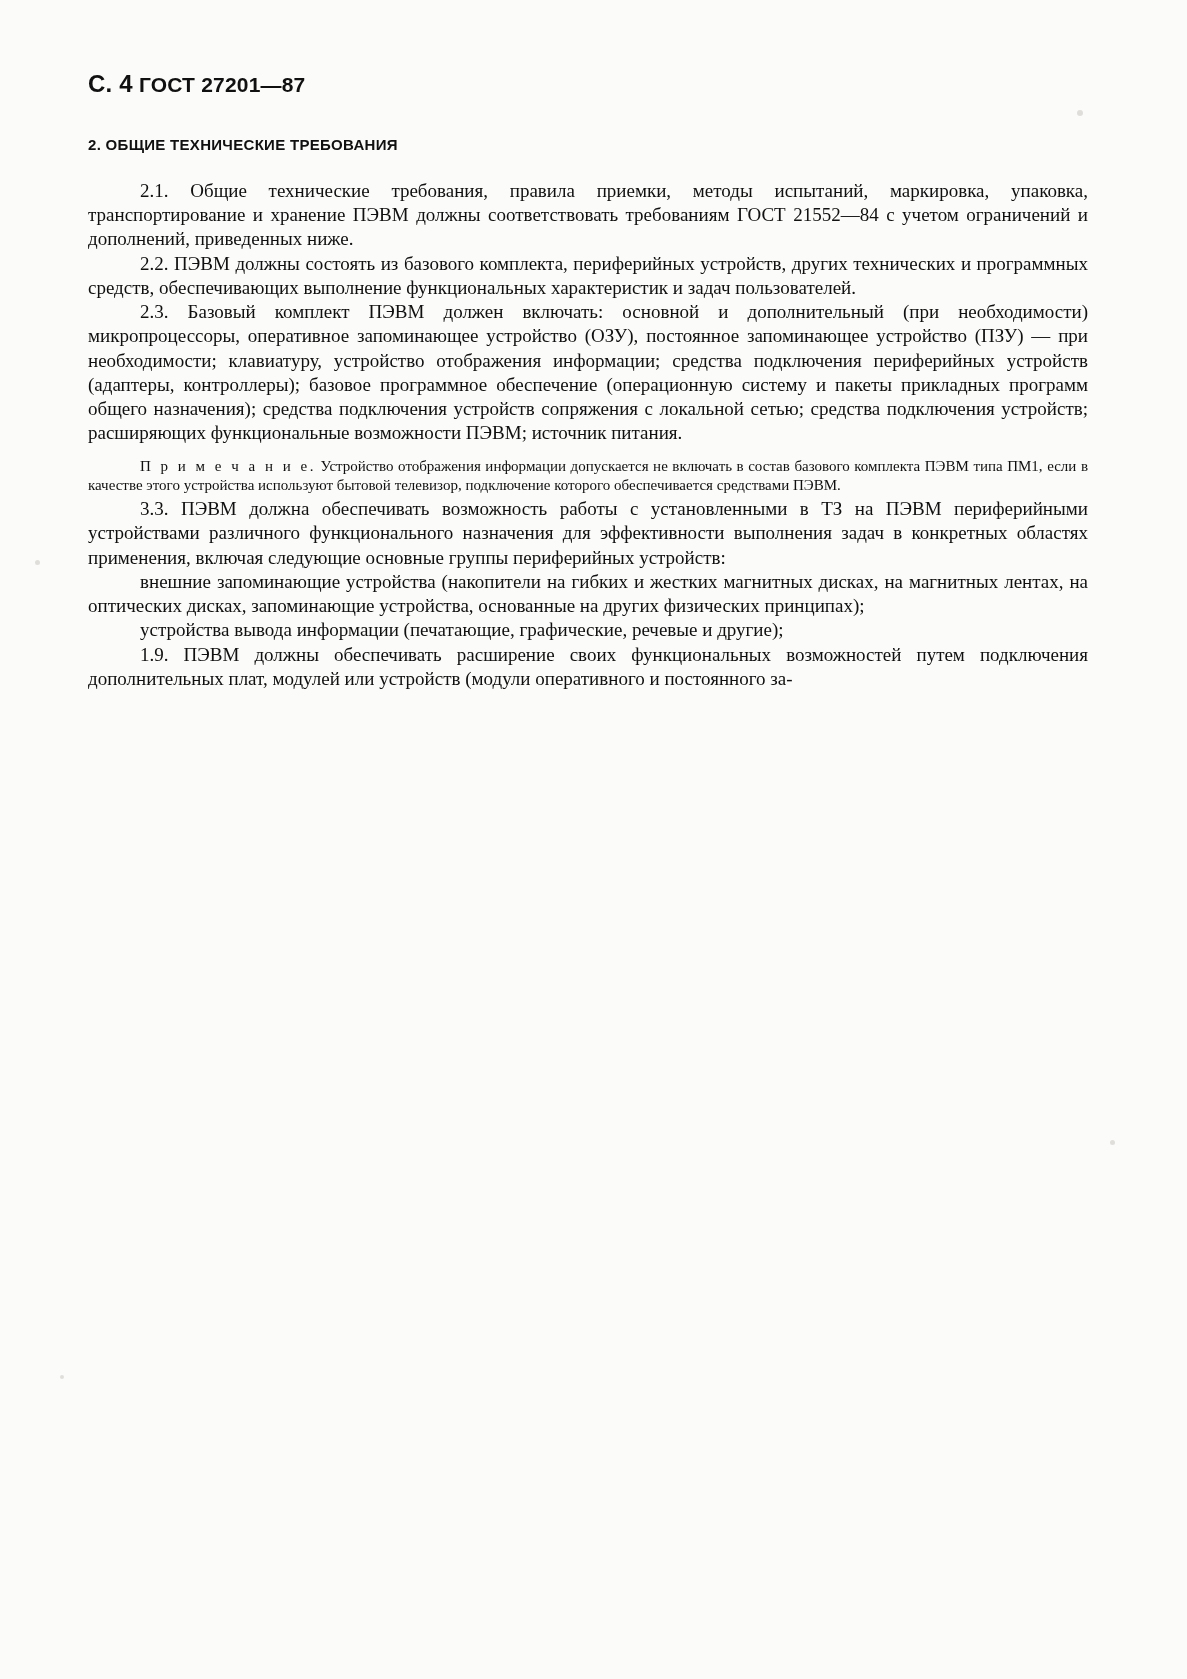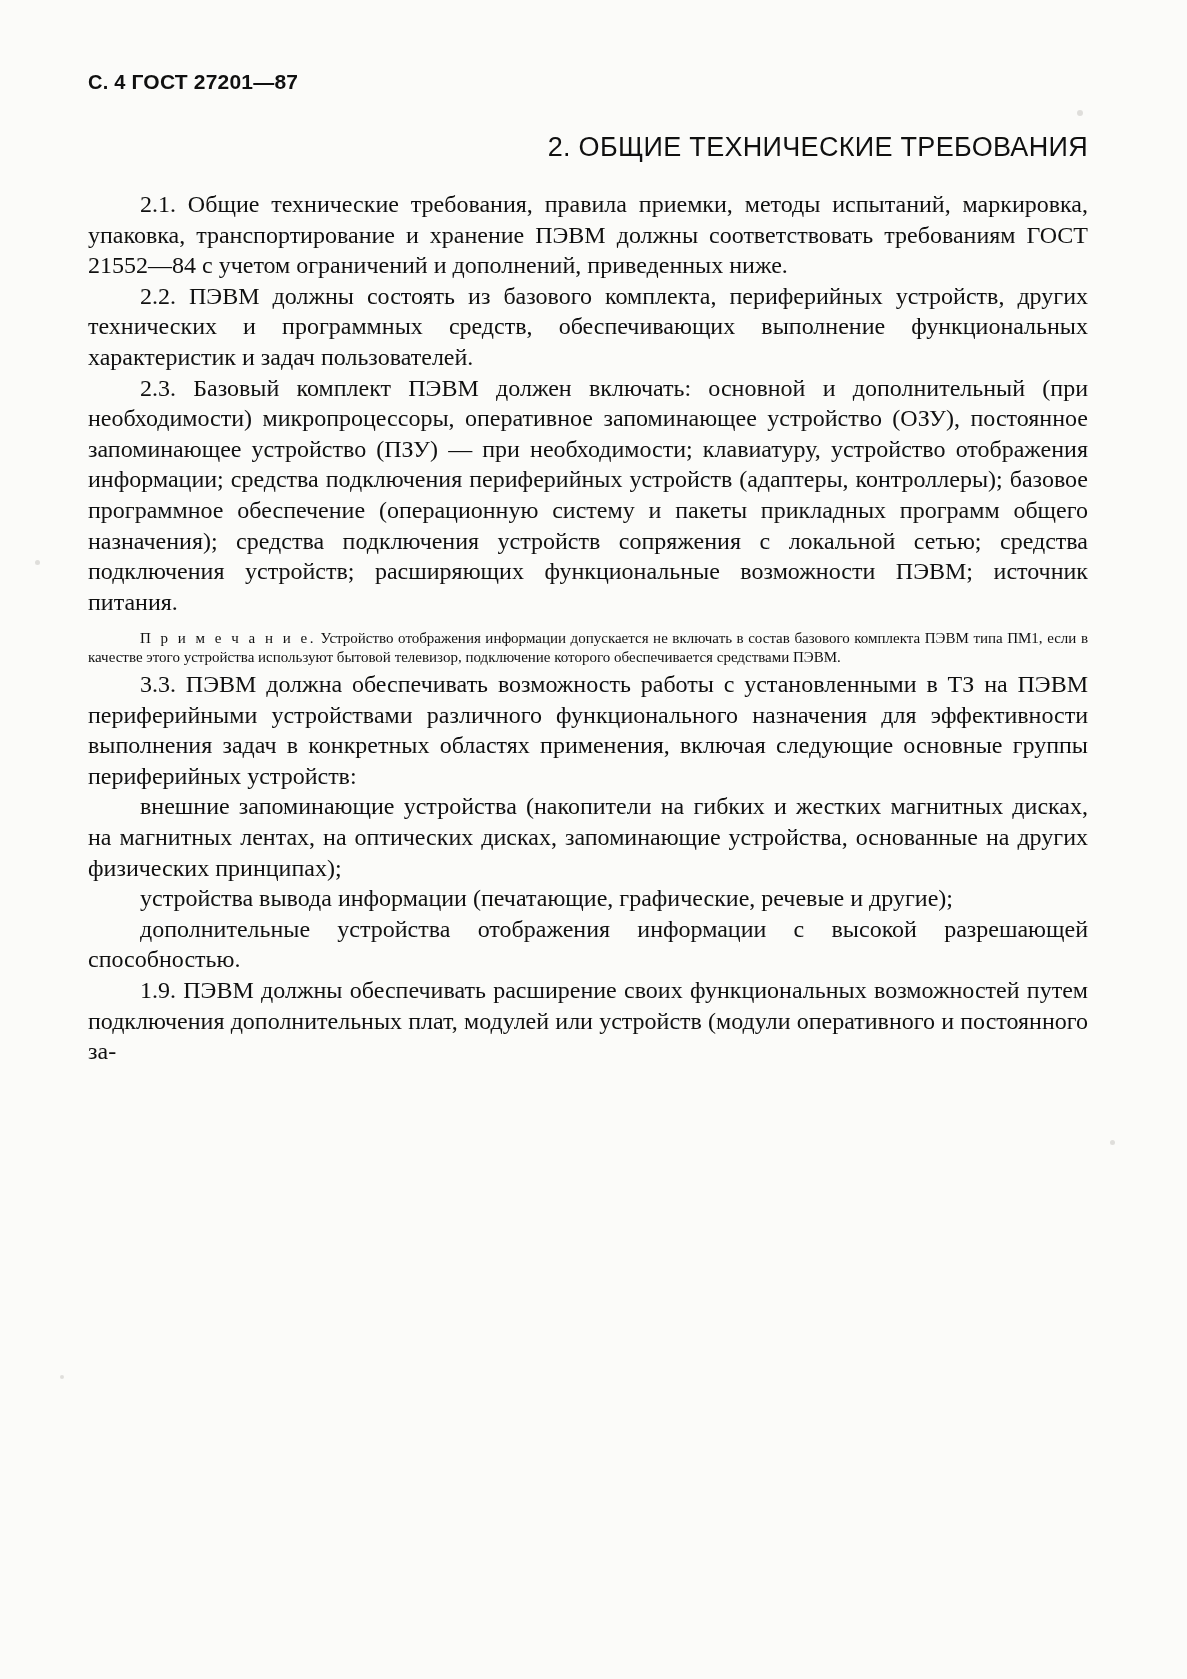--- a/index.html
+++ b/index.html
@@ -25,33 +25,33 @@
   }
   .header {
     font-family: "Liberation Sans", sans-serif;
     font-weight: bold;
     font-size: 21px;
     letter-spacing: 0.2px;
     margin-bottom: 38px;
     white-space: nowrap;
   }
   .header .pg {
-    font-size: 20px;
+    font-size: 24px;
   }
   .doc-title {
     font-family: "Liberation Sans", sans-serif;
-    font-weight: normal;
-    font-size: 27px;
-    text-align: right;
+    font-weight: bold;
+    font-size: 15px;
+    text-align: left;
     letter-spacing: 0.3px;
     margin: 0 0 26px 0;
   }
   p.body-par {
     margin: 0;
-    font-size: 24px;
+    font-size: 19px;
     line-height: 1.275;
     text-align: justify;
     text-justify: inter-word;
     text-indent: 52px;
     hyphens: manual;
   }
   p.note {
     margin: 12px 0 2px 0;
     font-size: 15px;
     line-height: 1.26;
@@ -90,17 +90,16 @@
 
     <p class="body-par">2.1. Общие технические требования, правила приемки, методы испытаний, маркировка, упаковка, транспортирование и хранение ПЭВМ должны соответствовать требованиям ГОСТ 21552—84 с учетом ограничений и дополнений, приведенных ниже.</p>
     <p class="body-par">2.2. ПЭВМ должны состоять из базового комплекта, периферийных устройств, других технических и программных средств, обеспечивающих выполнение функциональных характеристик и задач пользователей.</p>
     <p class="body-par">2.3. Базовый комплект ПЭВМ должен включать: основной и дополнительный (при необходимости) микропроцессоры, оперативное запоминающее устройство (ОЗУ), постоянное запоминающее устройство (ПЗУ) — при необходимости; клавиатуру, устройство отображения информации; средства подключения периферийных устройств (адаптеры, контроллеры); базовое программное обеспечение (операционную систему и пакеты прикладных программ общего назначения); средства подключения устройств сопряжения с локальной сетью; средства подключения устройств; расширяющих функциональные возможности ПЭВМ; источник питания.</p>
 
     <p class="note"><span class="note-label">П р и м е ч а н и е.</span><span> Устройство отображения информации допускается не включать в состав базового комплекта ПЭВМ типа ПМ1, если в качестве этого устройства используют бытовой телевизор, подключение которого обеспечивается средствами ПЭВМ.</span></p>
 
     <p class="body-par">3.3. ПЭВМ должна обеспечивать возможность работы с установленными в ТЗ на ПЭВМ периферийными устройствами различного функционального назначения для эффективности выполнения задач в конкретных областях применения, включая следующие основные группы периферийных устройств:</p>
     <p class="body-par">внешние запоминающие устройства (накопители на гибких и жестких магнитных дисках, на магнитных лентах, на оптических дисках, запоминающие устройства, основанные на других физических принципах);</p>
     <p class="body-par">устройства вывода информации (печатающие, графические, речевые и другие);</p>
-    <p class="body-par">дополнительные устройства отображения информации с высокой разрешающей способностью.</p>
     <p class="body-par">1.9. ПЭВМ должны обеспечивать расширение своих функциональных возможностей путем подключения дополнительных плат, модулей или устройств (модули оперативного и постоянного за-</p>
 
   </div>
 </div>
 
 </body></html>

